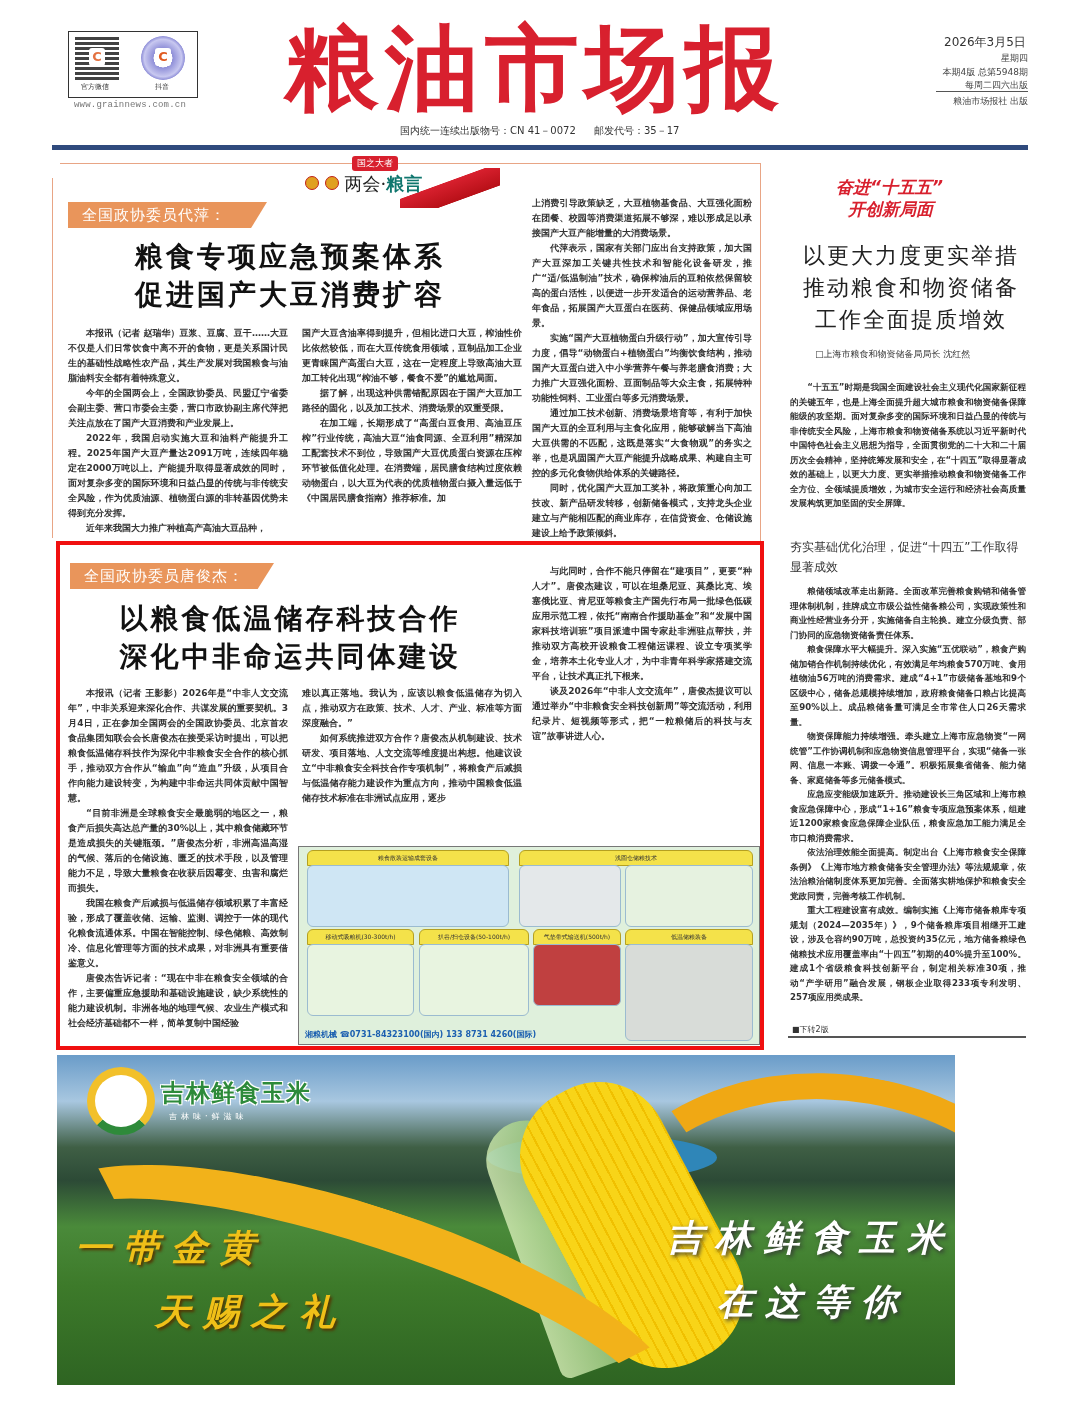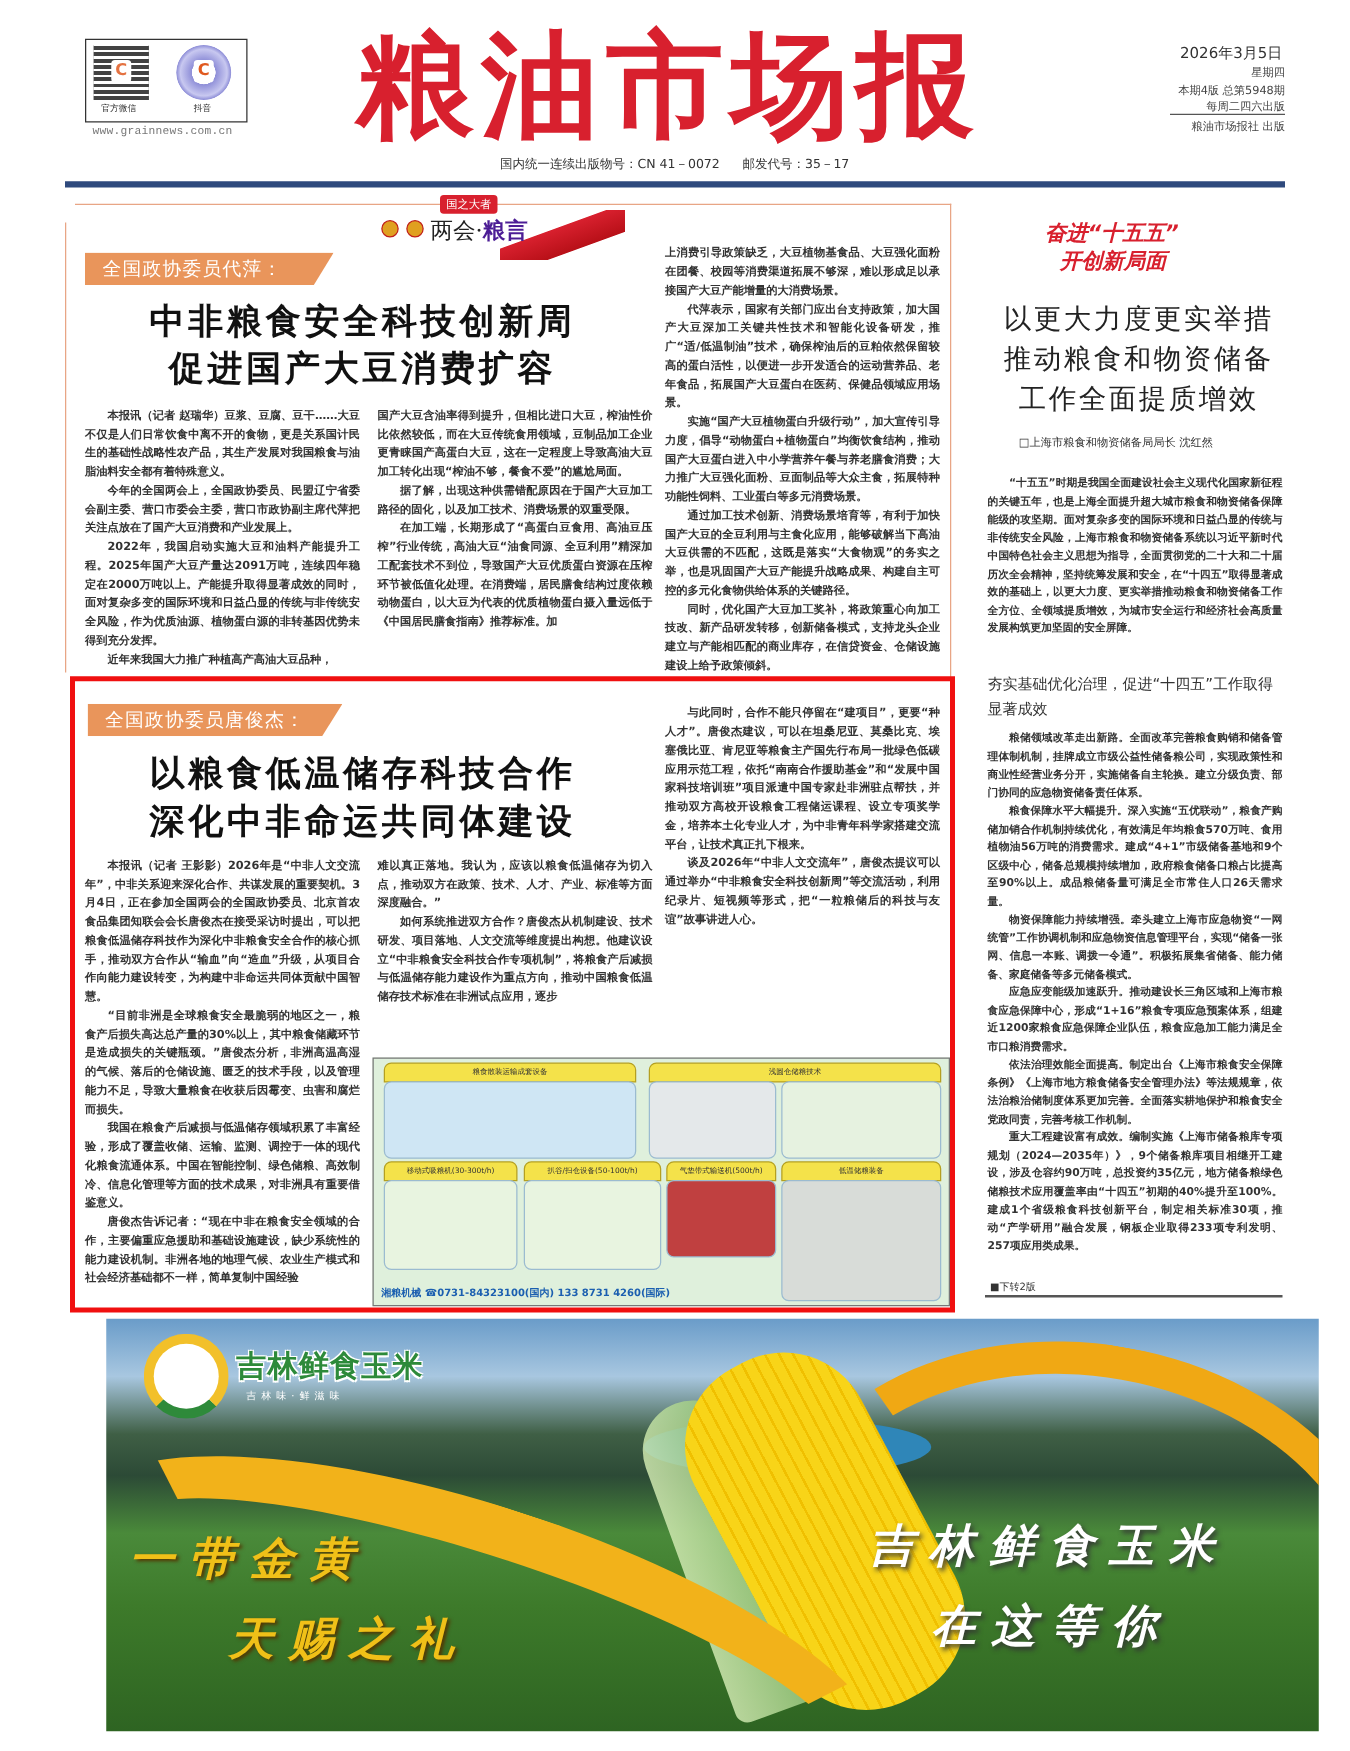--- a/index.html
+++ b/index.html
@@ -24,38 +24,38 @@
   .rule{left:52px;top:145px;width:976px;height:5px;background:#2f4a7d;}
   
   .frame1{left:60px;top:163px;width:700px;height:380px;border:1px solid #e8a585;border-left:none;border-bottom:none;}
   .frame1-left{left:52px;top:178px;width:1px;height:360px;background:#e8a585;}
   .tag{height:26px;background:#e9955b;color:#fff;font-size:15px;line-height:26px;padding-left:14px;clip-path:polygon(0 0,100% 0,92% 100%,0 100%);letter-spacing:1px;}
   .headline{font-weight:bold;font-size:28px;color:#111;text-align:center;letter-spacing:3px;line-height:38px;}
   .col{font-size:9px;line-height:15px;color:#333;text-align:justify;}
   .col p{margin:0;text-indent:2em;font-weight:bold;}
   .badge-sm{left:352px;top:156px;background:#d8202e;color:#fff;font-size:9px;padding:1px 5px;border-radius:3px;}
   .lianghui{left:305px;top:172px;font-family:"DejaVu Serif",serif;font-size:18px;color:#222;}
-  .lianghui b{color:#4c1d95;}
+  .lianghui b{color:#0f766e;}
   .ribbon{left:400px;top:168px;width:100px;height:40px;background:linear-gradient(160deg,transparent 40%,#d8202e 41%,#b81018 70%,transparent 71%);}
   .emblem{width:12px;height:12px;border-radius:50%;background:#e0a020;border:1px solid #c0201a;display:inline-block;}
   .redbox{left:56px;top:541px;width:708px;height:509px;border:4px solid #f01010;box-sizing:border-box;}
   .ad-area{left:298px;top:846px;width:460px;height:197px;background:#dff0dc;border:1px solid #777;}
   .ad-panel{position:absolute;background:#cfe6f4;border:1px solid #9bbbd0;border-radius:6px;}
   .ad-tab{position:absolute;height:14px;background:#f4e24a;border:1px solid #b5a020;border-radius:6px 6px 0 0;font-size:6px;line-height:14px;text-align:center;color:#333;}
   .ad-contact{position:absolute;left:6px;bottom:4px;font-size:8px;color:#1b5fb0;font-weight:bold;}
   
   .slogan{left:836px;top:176px;font-style:italic;font-weight:bold;font-size:17px;color:#d8202e;line-height:22px;}
   .rhead{left:796px;top:240px;font-family:"DejaVu Serif",serif;font-size:22px;line-height:32px;color:#222;text-align:center;width:230px;letter-spacing:2px;}
   .byline{left:815px;top:348px;font-size:9px;color:#333;}
   .subhead{left:790px;top:537px;width:240px;font-size:12px;line-height:20px;color:#333;}
   .cont{left:792px;top:1024px;font-size:8px;color:#333;}
   .cont-line{left:788px;top:1036px;width:238px;height:2px;background:#555;}
   
-  .banner{left:57px;top:1055px;width:970px;height:330px;overflow:hidden;
-    background:linear-gradient(180deg,#6a9cc9 0%,#a8c7e0 14%,#3f5f45 28%,#2c4a36 38%,#4a8a3a 52%,#3d7a2a 70%,#2e6422 100%);margin-left:28px;}
+  .banner{left:57px;top:1055px;width:898px;height:330px;overflow:hidden;
+    background:linear-gradient(180deg,#6a9cc9 0%,#a8c7e0 14%,#3f5f45 28%,#2c4a36 38%,#4a8a3a 52%,#3d7a2a 70%,#2e6422 100%);}
   .lake{left:430px;top:80px;width:230px;height:45px;border-radius:50%;background:#2f86b8;}
   .band1{left:-40px;top:150px;width:600px;height:130px;border-radius:50%;border:40px solid #f2b21a;border-color:#f2b21a transparent transparent transparent;transform:rotate(18deg);}
   .band2{left:520px;top:20px;width:470px;height:360px;border-radius:50%;border:26px solid #f0a814;border-color:#f0a814 #f0a814 transparent transparent;transform:rotate(10deg);}
   .corn{left:500px;top:20px;width:150px;height:300px;border-radius:70px;background:repeating-linear-gradient(90deg,#f8d418 0 8px,#f0c000 8px 10px);transform:rotate(-28deg);}
   .husk{left:460px;top:60px;width:80px;height:260px;background:linear-gradient(90deg,#cfe8b0,#8cc070);border-radius:40px 40px 10px 10px;transform:rotate(-20deg);opacity:.85;}
   .logo-sun{left:30px;top:12px;width:68px;height:68px;border-radius:50%;border:8px solid #f2c02a;border-bottom-color:#2e8a3a;box-sizing:border-box;background:#fff;}
   .logo-text{left:104px;top:22px;font-size:24px;font-weight:bold;color:#2d8a3a;letter-spacing:1px;text-shadow:1px 1px 0 #fff,-1px -1px 0 #fff,1px -1px 0 #fff,-1px 1px 0 #fff;}
   .logo-sub{left:112px;top:56px;font-size:8px;color:#fff;letter-spacing:4px;}
   .calli{font-family:"DejaVu Serif",serif;font-style:italic;font-weight:bold;font-size:36px;letter-spacing:12px;}
   .c-left{left:18px;top:160px;color:#f0c018;text-shadow:2px 2px 3px #553300;line-height:64px;}
@@ -86,21 +86,21 @@
 <div class="abs frame1-left"></div>
 <div class="abs badge-sm">国之大者</div>
 <div class="abs ribbon"></div>
 <div class="abs lianghui">
   <span class="emblem"></span>
   <span class="emblem"></span>
   <span>两会·</span><b>粮言</b>
 </div>
 <div class="abs tag" style="left:68px;top:202px;width:185px">全国政协委员代萍：</div>
 <div class="abs headline" style="left:60px;top:238px;width:460px">
-  <div>中非粮食安全科技创新周</div>
+  <div>粮食专项应急预案体系</div>
   <div>促进国产大豆消费扩容</div>
 </div>
 <div class="abs col" style="left:68px;top:326px;width:220px">
   <p>本报讯（记者 赵瑞华）豆浆、豆腐、豆干……大豆不仅是人们日常饮食中离不开的食物，更是关系国计民生的基础性战略性农产品，其生产发展对我国粮食与油脂油料安全都有着特殊意义。</p>
   <p>今年的全国两会上，全国政协委员、民盟辽宁省委会副主委、营口市委会主委，营口市政协副主席代萍把关注点放在了国产大豆消费和产业发展上。</p>
   <p>2022年，我国启动实施大豆和油料产能提升工程。2025年国产大豆产量达2091万吨，连续四年稳定在2000万吨以上。产能提升取得显著成效的同时，面对复杂多变的国际环境和日益凸显的传统与非传统安全风险，作为优质油源、植物蛋白源的非转基因优势未得到充分发挥。</p>
   <p>近年来我国大力推广种植高产高油大豆品种，</p>
 </div>
 <div class="abs col" style="left:302px;top:326px;width:220px">
   <p style="text-indent:0">国产大豆含油率得到提升，但相比进口大豆，榨油性价比依然较低，而在大豆传统食用领域，豆制品加工企业更青睐国产高蛋白大豆，这在一定程度上导致高油大豆加工转化出现“榨油不够，餐食不爱”的尴尬局面。</p>

